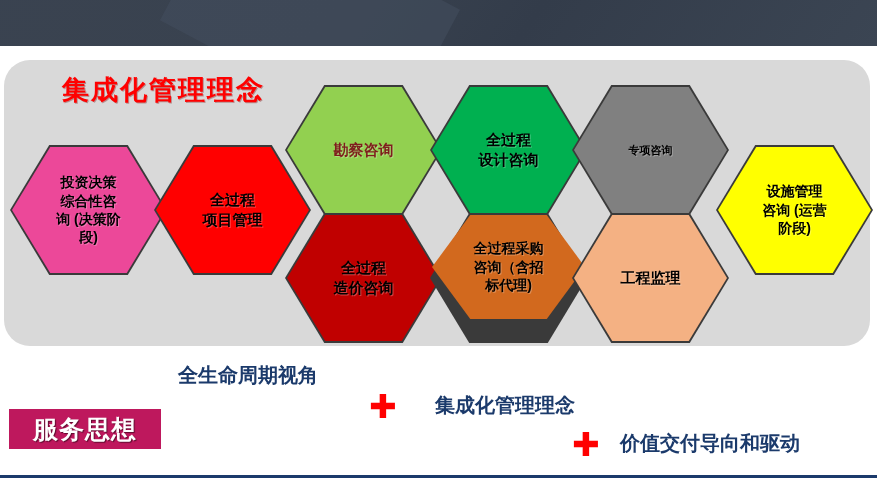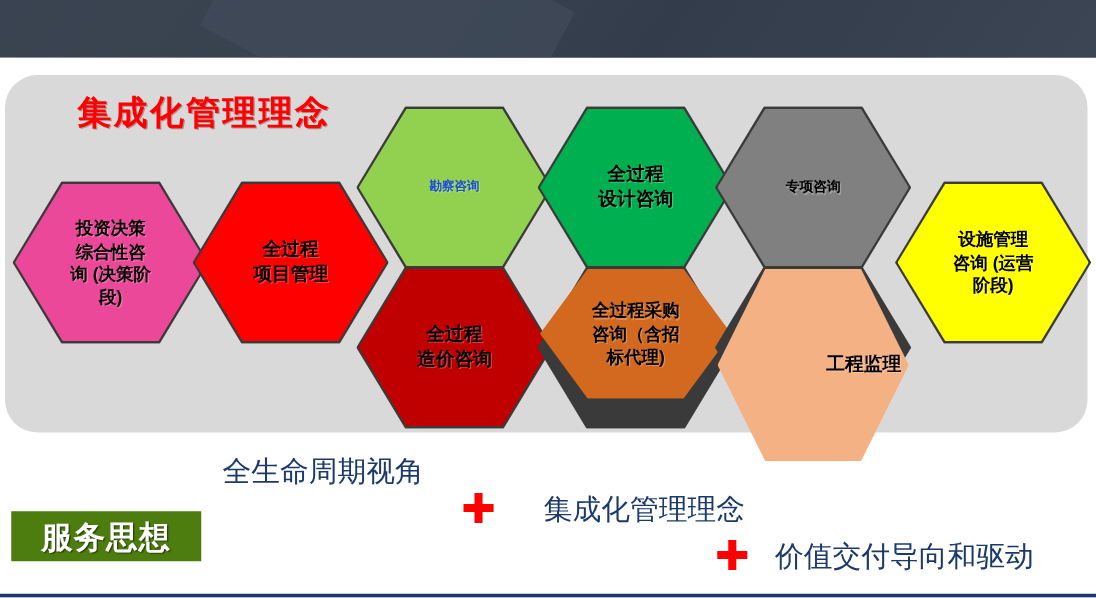--- a/index.html
+++ b/index.html
@@ -77,22 +77,23 @@
     position:absolute;left:9px;top:409px;width:152px;height:40px;
     background:#0d1f5c;
     display:flex;align-items:center;justify-content:center;
   }
   #badge-text{
     font-size:25px;font-weight:bold;color:#ffffff;letter-spacing:1px;
     text-shadow:1px 1px 1px rgba(0,0,0,.5);
   }
   .slogan{
     position:absolute;
-    font-size:23px;color:#1b3a6b;
+    font-size:20px;color:#1b3a6b;
     white-space:nowrap;
+    font-weight:bold;
   }
   .plus{
     position:absolute;
     color:#ff0000;font-weight:bold;font-size:33px;line-height:1;
     font-family:"DejaVu Sans",sans-serif;
   }
   #slogan1{left:178px;top:362px;}
   #slogan2{left:404px;top:392px;}
   #slogan3{left:620px;top:430px;}
   #plus2{left:369px;top:390px;}
@@ -119,21 +120,21 @@
 询 (决策阶
 段)</div>
       </div>
       <div class="hex-border" style="left: 150px; top: 85px; width: 157px; height: 130px;"></div>
       <div class="hex" style="left: 152px; top: 87px; width: 153px; height: 126px; background: rgb(255, 0, 0);">
         <div class="lbl" style="font-size: 15px; color: rgb(0, 0, 0);">全过程
 项目管理</div>
       </div>
       <div class="hex-border" style="left: 281px; top: 25px; width: 157px; height: 130px;"></div>
       <div class="hex" style="left: 283px; top: 27px; width: 153px; height: 126px; background: rgb(146, 208, 80);">
-        <div class="lbl" style="font-size: 10px; color: #1d4ed8;">勘察咨询</div>
+        <div class="lbl" style="font-size: 15px; color: #7f1d1d;">勘察咨询</div>
       </div>
       <div class="hex-border" style="left: 281px; top: 153px; width: 157px; height: 130px;"></div>
       <div class="hex" style="left: 283px; top: 155px; width: 153px; height: 126px; background: rgb(192, 0, 0);">
         <div class="lbl" style="font-size: 15px; color: rgb(0, 0, 0);">全过程
 造价咨询</div>
       </div>
       <div class="hex-border" style="left: 426px; top: 25px; width: 157px; height: 130px;"></div>
       <div class="hex" style="left: 428px; top: 27px; width: 153px; height: 126px; background: rgb(0, 176, 80);">
         <div class="lbl" style="font-size: 15px; color: rgb(0, 0, 0);">全过程
 设计咨询</div>
@@ -142,33 +143,33 @@
       <div class="hex" style="left: 428px; top: 155px; width: 153px; height: 104px; background: rgb(210, 105, 30);">
         <div class="lbl" style="font-size: 14px; color: rgb(0, 0, 0);">全过程采购
 咨询（含招
 标代理)</div>
       </div>
       <div class="hex-border" style="left: 568px; top: 25px; width: 157px; height: 130px;"></div>
       <div class="hex" style="left: 570px; top: 27px; width: 153px; height: 126px; background: rgb(128, 128, 128);">
         <div class="lbl" style="font-size: 11px; color: rgb(0, 0, 0);">专项咨询</div>
       </div>
       <div class="hex-border" style="left: 568px; top: 153px; width: 157px; height: 130px;"></div>
-      <div class="hex" style="left: 570px; top: 155px; width: 153px; height: 154px; background: rgb(244, 177, 131); justify-content: flex-end;">
+      <div class="hex" style="left: 570px; top: 155px; width: 153px; height: 126px; background: rgb(244, 177, 131);">
         <div class="lbl" style="font-size: 15px; color: rgb(0, 0, 0);">工程监理</div>
       </div>
       <div class="hex-border" style="left: 712px; top: 85px; width: 157px; height: 130px;"></div>
       <div class="hex" style="left: 714px; top: 87px; width: 153px; height: 126px; background: rgb(255, 255, 0);">
         <div class="lbl" style="font-size: 14px; color: rgb(0, 0, 0);">设施管理
 咨询 (运营
 阶段)</div>
       </div>
     </div>
 </div>
 
-<div id="badge" style="background: #4d7c0f;">
+<div id="badge" style="background: #be185d;">
   <span id="badge-text">服务思想</span>
 </div>
 
 <div class="slogan" id="slogan1" style="color: rgb(27, 58, 107);">全生命周期视角</div>
 
 <div class="plus" id="plus2" style="color: rgb(255, 0, 0);">✚</div>
 <div class="slogan" id="slogan2" style="color: rgb(27, 58, 107); margin-left: 31px;">集成化管理理念</div>
 
 <div class="plus" id="plus3" style="color: rgb(255, 0, 0);">✚</div>
 <div class="slogan" id="slogan3" style="color: rgb(27, 58, 107);">价值交付导向和驱动</div>

